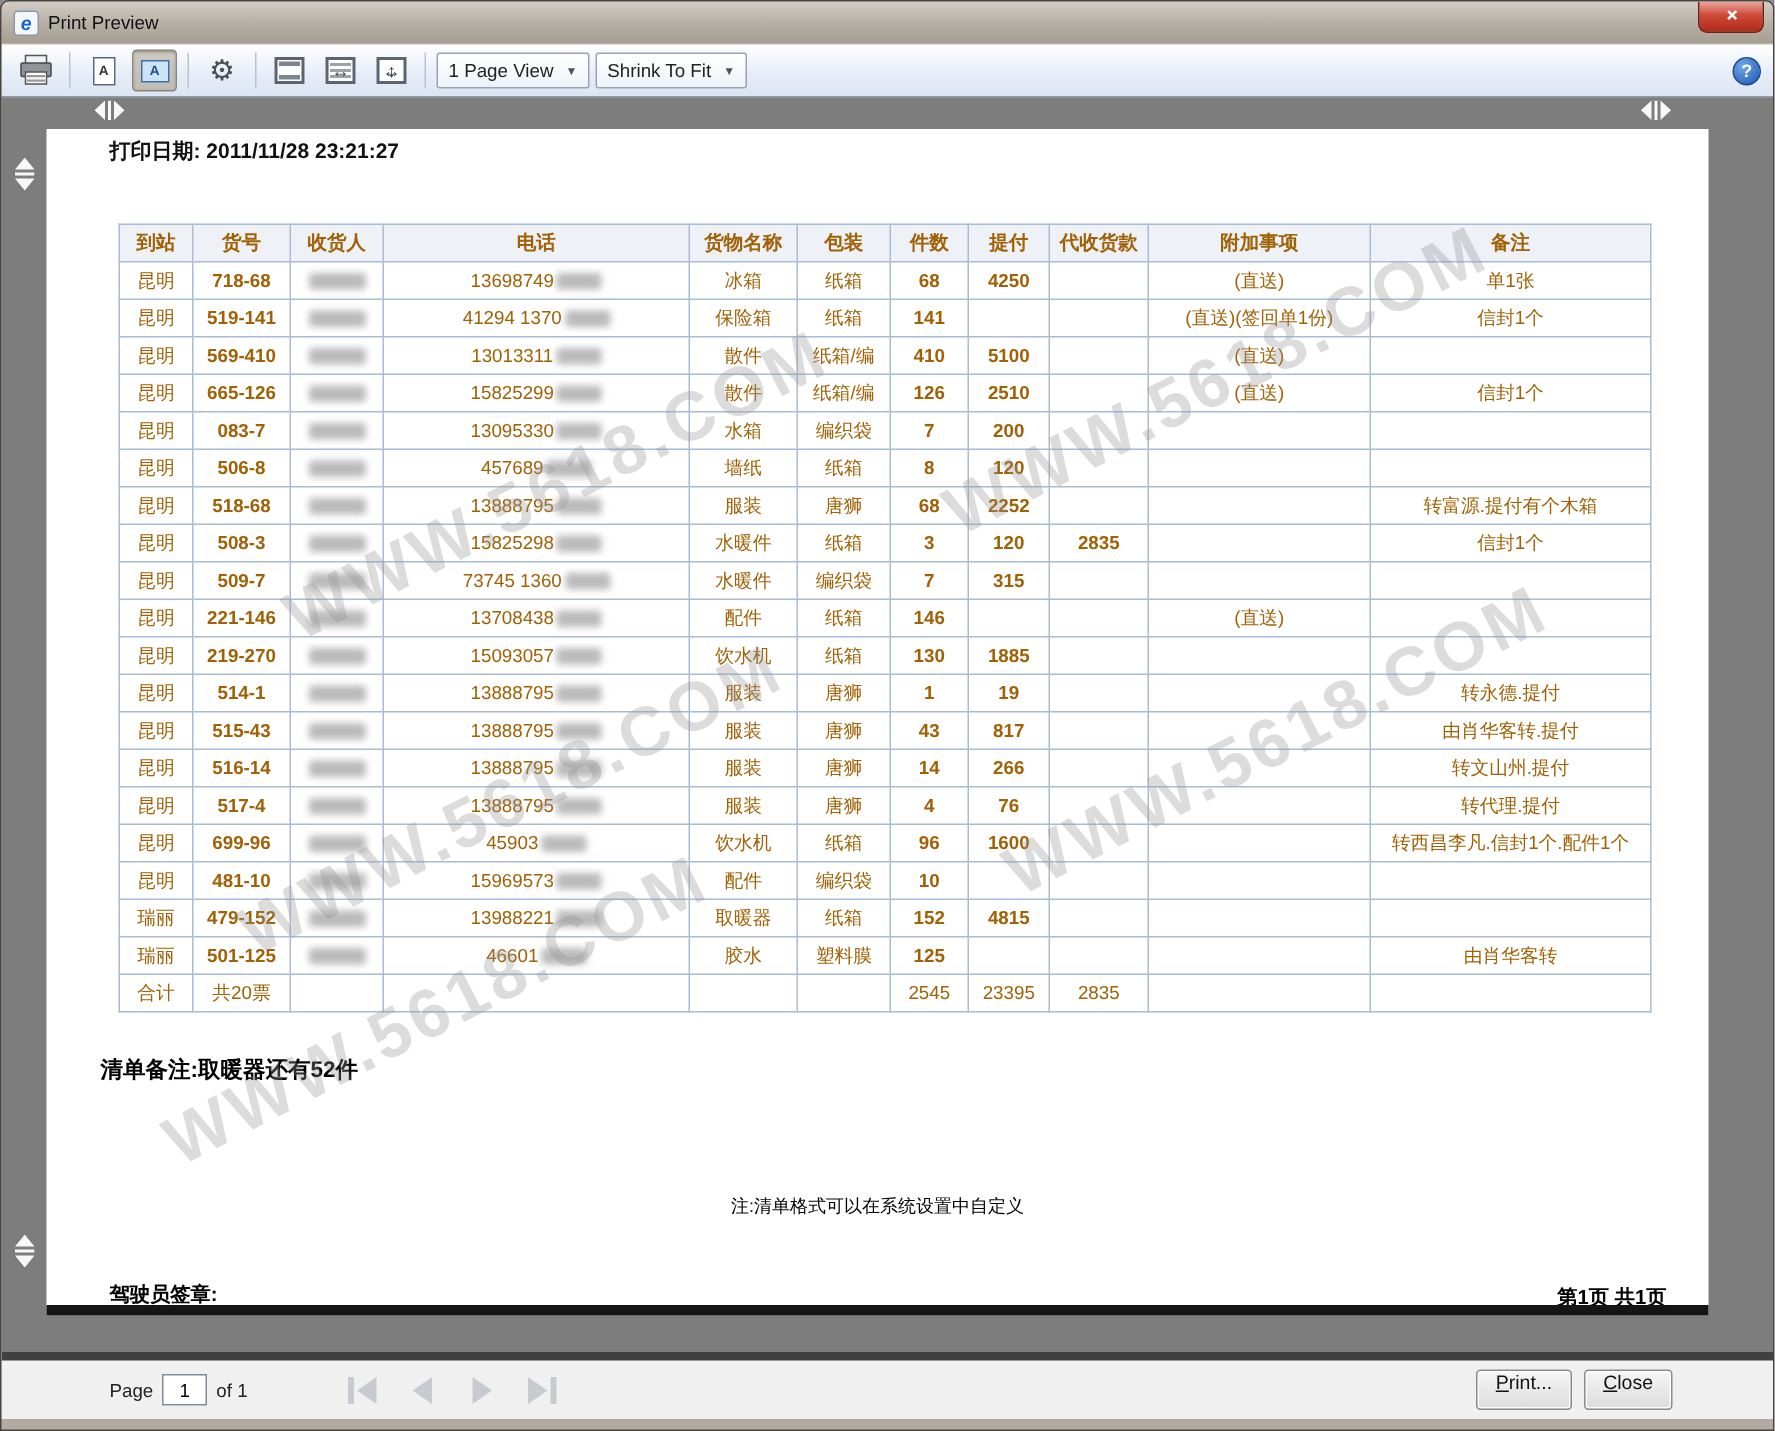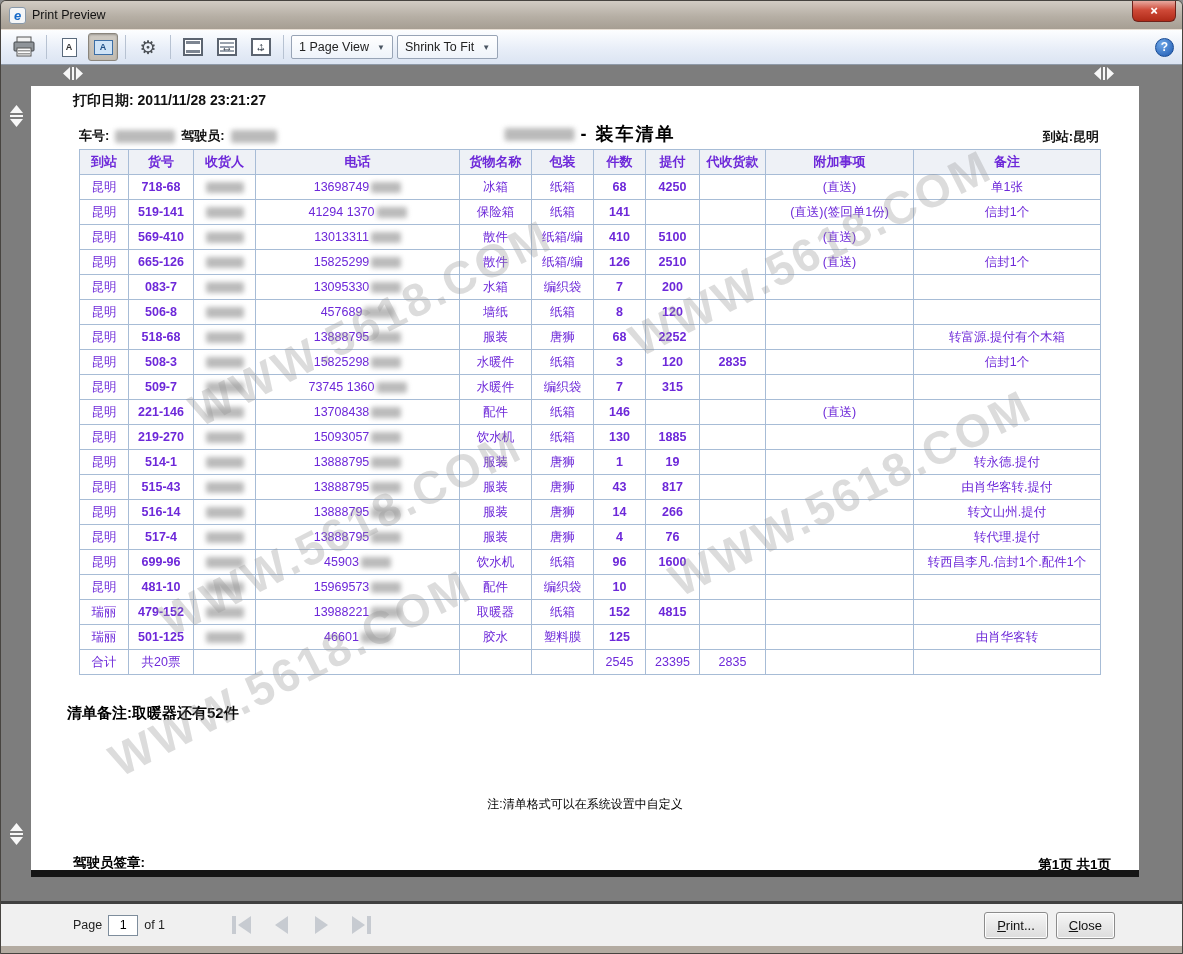--- a/index.html
+++ b/index.html
@@ -62,48 +62,48 @@
   .dh-right { position:absolute; right:2px; top:4px; font-weight:bold; }
 
   .blur { display:inline-block; height:11px; border-radius:2px; background:#a9a9a9; filter:blur(2.5px); opacity:.8; vertical-align:middle; }
   .blur.co { width:70px; height:13px; }
   .blur.drv { width:46px; height:13px; }
   .blur.veh { width:60px; height:13px; }
   .blur.cell { width:38px; }
   .blur.tail { width:30px; margin-left:2px; }
 
   table.manifest { position:absolute; left:48px; top:63px; width:1021px; border-collapse:collapse; table-layout:fixed;
-    font-size:12.5px; color:#6d28d9; z-index:2; }
+    font-size:12.5px; color:#a16207; z-index:2; }
   .manifest th, .manifest td { border:1px solid #a7bcd6; height:25px; padding:0 2px; text-align:center;
     overflow:hidden; white-space:nowrap; }
   .manifest th { background:#eef1f6; font-weight:bold; font-size:13px; }
   .manifest td.c1, .manifest td.c6, .manifest td.c7, .manifest td.c8 { font-weight:bold; }
   .manifest tr.total td { font-weight:normal; }
   col.w0{width:49px} col.w1{width:65px} col.w2{width:62px} col.w3{width:204px} col.w4{width:72px}
   col.w5{width:62px} col.w6{width:52px} col.w7{width:54px} col.w8{width:66px} col.w9{width:148px} col.w10{width:187px}
 
   .list-note { position:absolute; left:36px; top:618px; font-size:15px; font-weight:bold; color:#000; }
   .center-note { position:absolute; left:0; right:0; top:710px; text-align:center; font-size:12px; color:#000; }
   .sign-label { position:absolute; left:42px; top:768px; font-size:13.5px; font-weight:bold; }
   .page-indicator { position:absolute; right:28px; top:770px; font-size:13.5px; font-weight:bold; }
 
   
-  .bottombar { height:45px; background:#f0f0f0; border-top:3px solid #404040; display:flex; align-items:center; padding:0 12px; }
+  .bottombar { height:45px; background:#f0f0f0; border-top:6px solid #404040; display:flex; align-items:center; padding:0 12px; }
   .page-nav { display:flex; align-items:center; gap:6px; margin-left:60px; font-size:12.5px; color:#222; }
   .page-input { width:30px; height:21px; border:1px solid #7e8d9c; background:#fff; text-align:center; font-size:12.5px;
     font-family:inherit; }
   .nav-group { display:flex; align-items:center; gap:8px; margin-left:60px; }
   .nav-btn { width:32px; height:26px; display:flex; align-items:center; justify-content:center; gap:2px; }
   .tri-l { width:0; height:0; border-top:9px solid transparent; border-bottom:9px solid transparent; border-right:13px solid #c7cbd1; }
   .tri-r { width:0; height:0; border-top:9px solid transparent; border-bottom:9px solid transparent; border-left:13px solid #c7cbd1; }
   .nav-bar { width:4px; height:18px; background:#c7cbd1; }
   .btn-group { margin-left:auto; display:flex; gap:8px; padding-right:55px; }
   .win-btn { min-width:52px; height:27px; padding:0 12px; font-size:13px; color:#111; font-family:inherit;
     background:linear-gradient(#f6f6f6,#eaeaea 45%,#dcdcdc); border:1px solid #8c8c8c; border-radius:3px;
-    box-shadow:inset 0 0 0 1px #fdfdfd; display:flex; align-items:center; justify-content:center; }
+    box-shadow:inset 0 0 0 1px #fdfdfd; display:flex; align-items:flex-start; justify-content:center; }
   .win-btn .lbl::first-letter { text-decoration:underline; }
 </style>
 </head>
 <body>
 
 <div class="window">
 
   <div class="titlebar">
     <div class="app-icon">e</div>
     <div class="title-text">Print Preview</div>
@@ -192,33 +192,20 @@
       <span class="watermark" style="left:140px; top:210px;">WWW.5618.COM</span>
       <span class="watermark" style="left:580px; top:140px;">WWW.5618.COM</span>
       <span class="watermark" style="left:110px; top:420px;">WWW.5618.COM</span>
       <span class="watermark" style="left:620px; top:380px;">WWW.5618.COM</span>
       <span class="watermark" style="left:60px; top:560px;">WWW.5618.COM</span>
 
       <div class="print-date">
         <span>打印日期:</span> <span>2011/11/28 23:21:27</span>
       </div>
 
-      <div class="doc-header">
-        <div class="dh-left">
-          <span>车号:</span>
-            <span class="blur veh"></span>
-          <span>驾驶员:</span>
-            <span class="blur drv"></span>
-        </div>
-        <div class="dh-center">
-          <span class="blur co"></span>
-          <span class="doc-title">- 装车清单</span>
-        </div>
-        <div class="dh-right">到站:昆明</div>
-      </div>
 
       <table class="manifest">
         <colgroup>
           <col class="w0">
             <col class="w1">
             <col class="w2">
             <col class="w3">
             <col class="w4">
             <col class="w5">
           <col class="w6">

